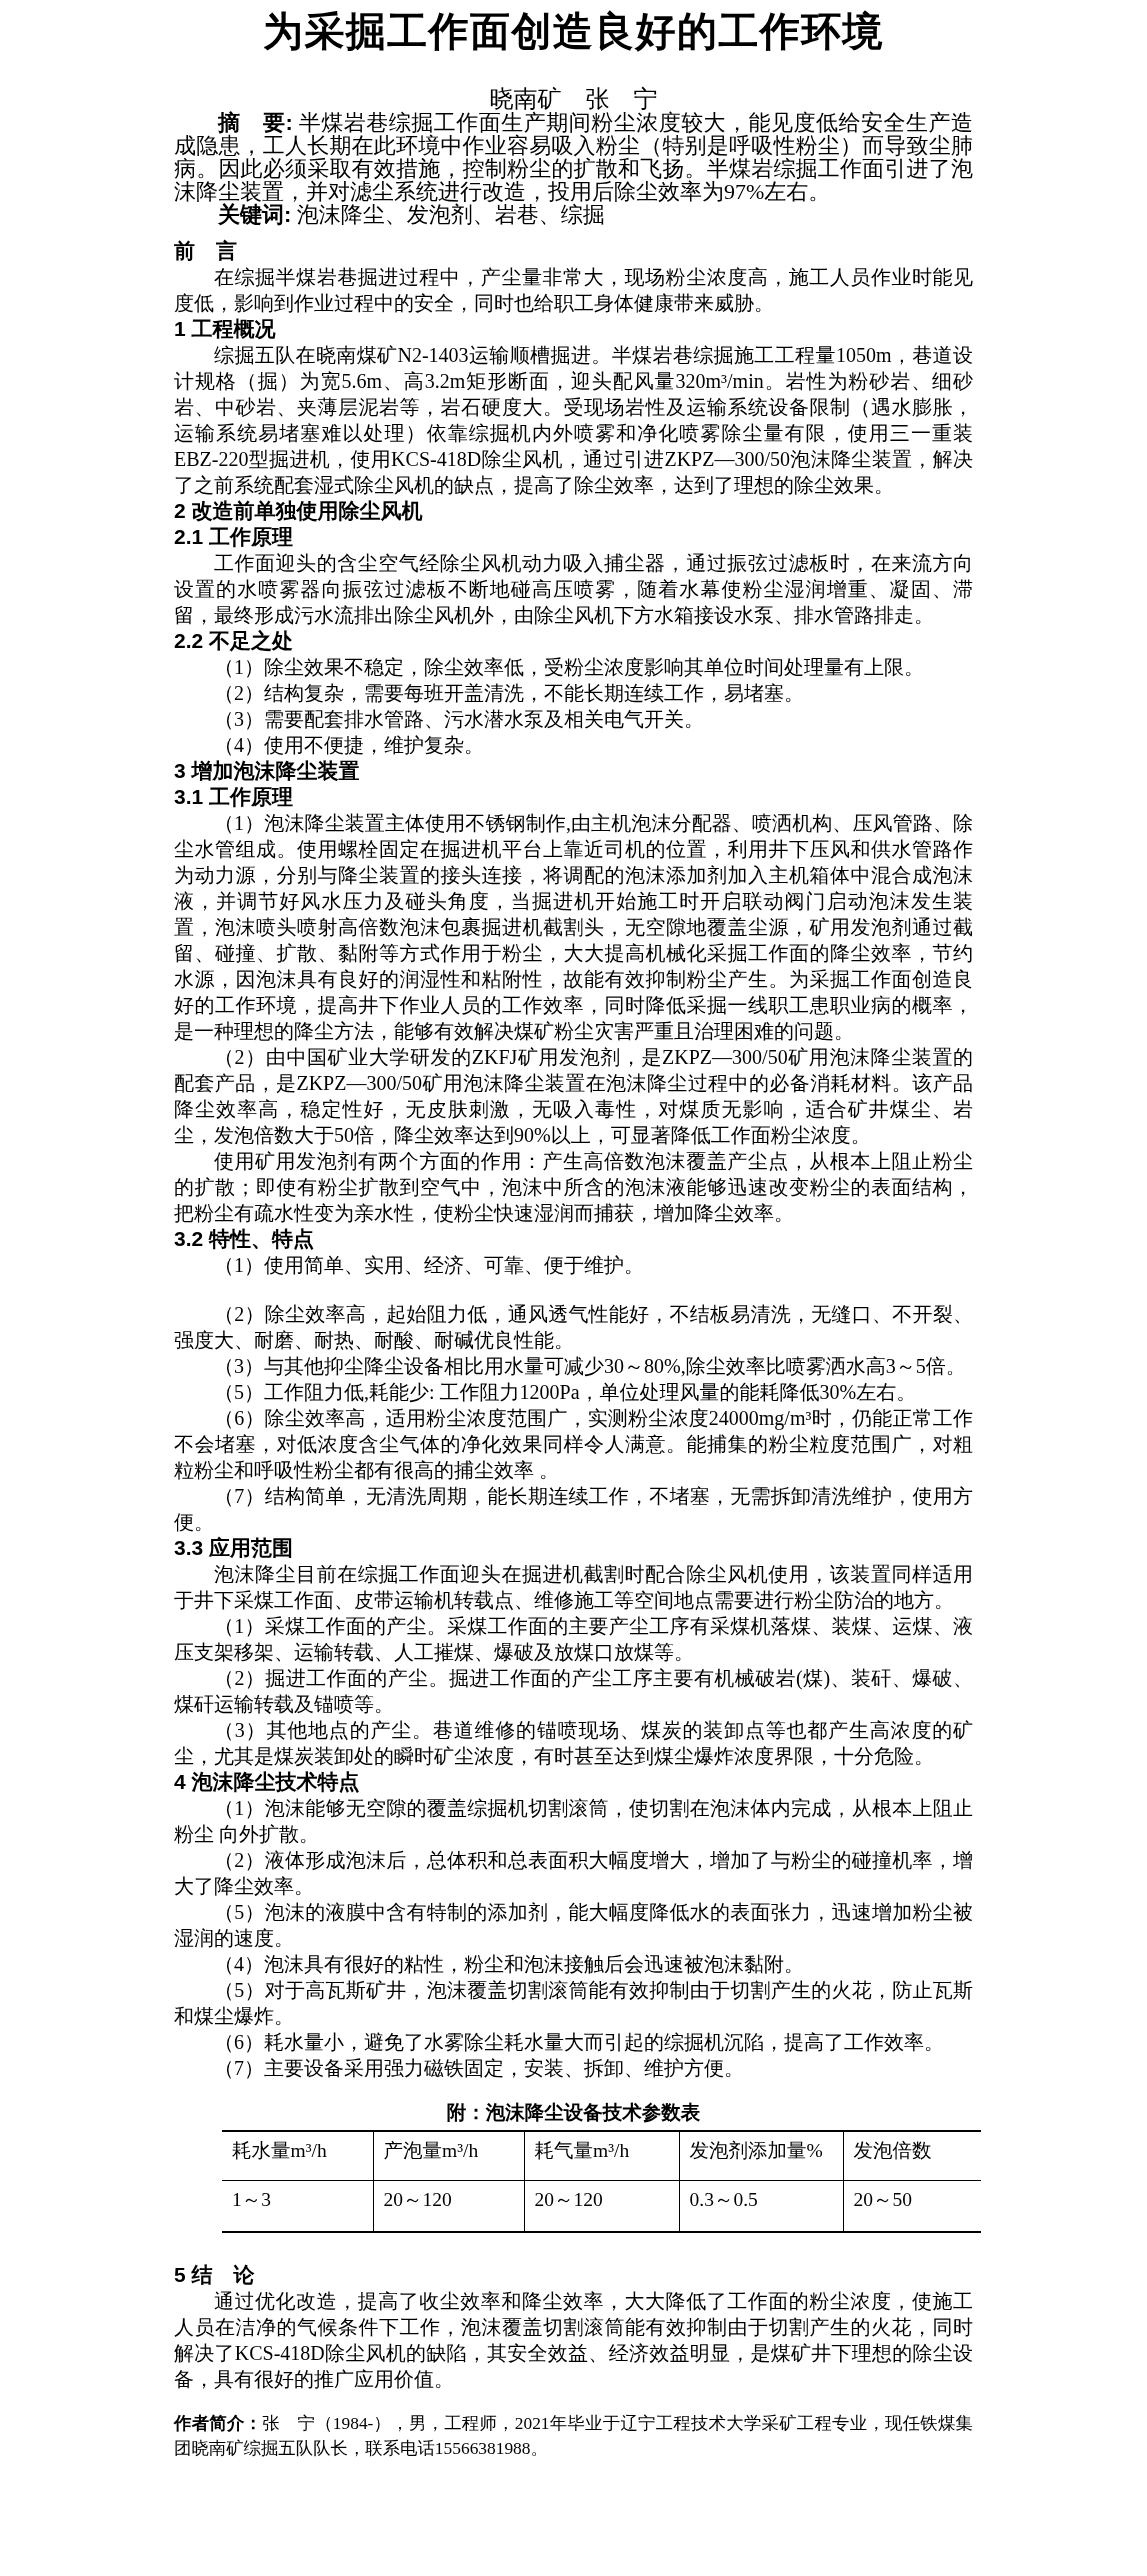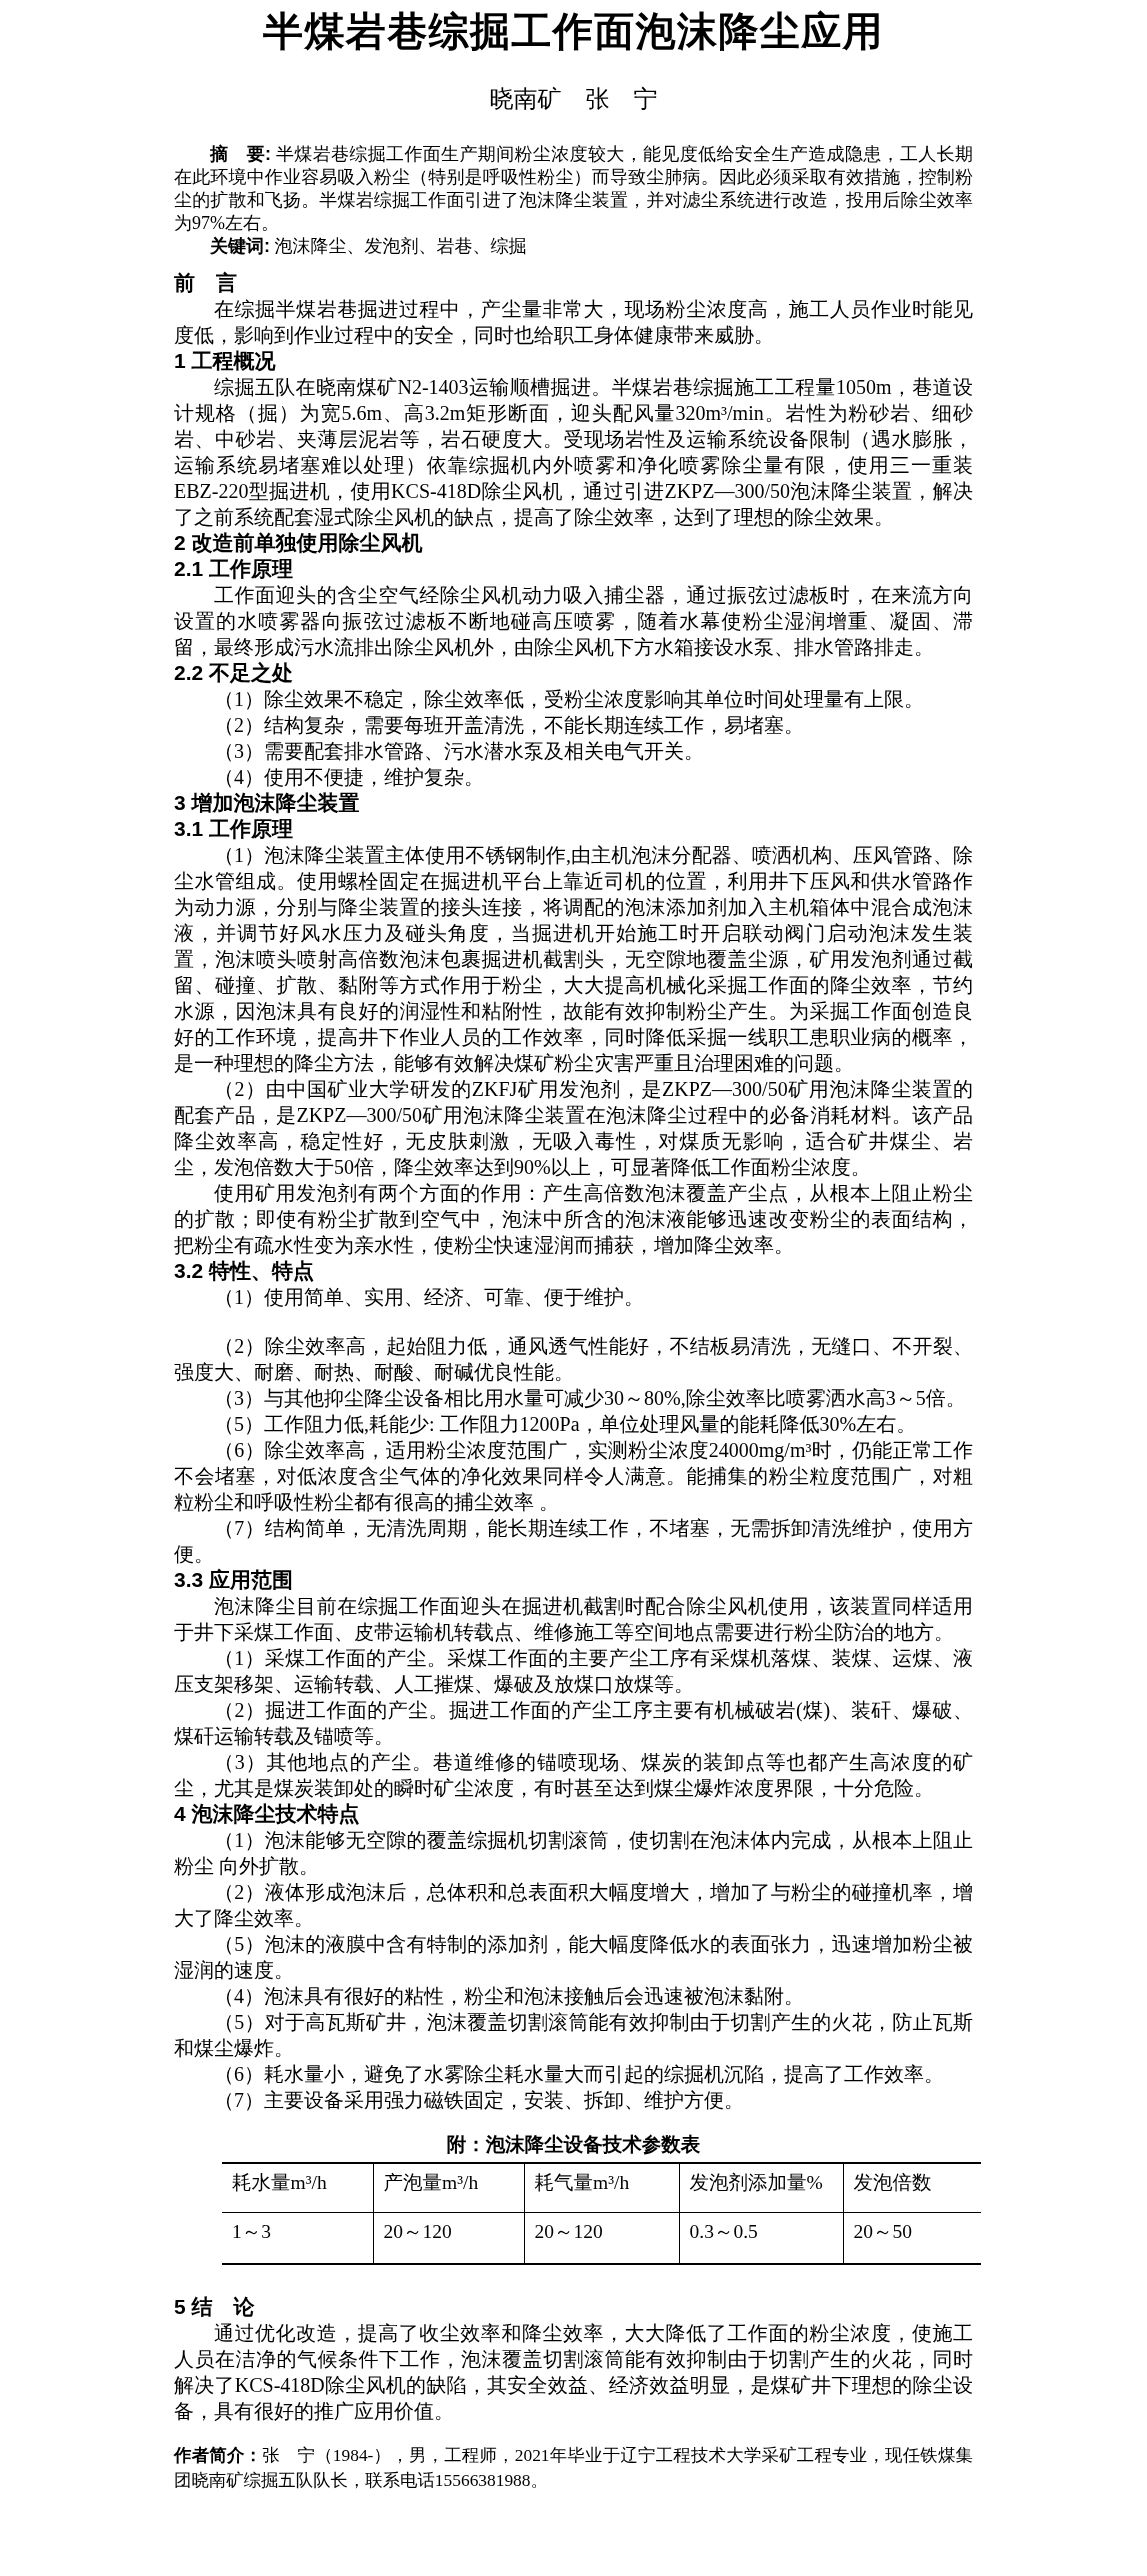--- a/index.html
+++ b/index.html
@@ -26,22 +26,21 @@
     margin: 0;
     letter-spacing: 1.4px;
   }
   .author {
     margin-top: 32px;
     font-size: 24px;
     line-height: 24.6px;
     text-align: center;
   }
   .abstract-block {
-    margin-top: 32px;
-    font-size: 18px;
+    font-size: 22px;
     line-height: 23px;
     text-align: justify;
   }
   .abstract-block p { margin: 0; text-indent: 2em; }
   .bold-label {
     font-weight: bold;
     font-family: "Liberation Sans", "DejaVu Sans", sans-serif;
   }
   .doc-body {
     margin-top: 11.6px;
@@ -92,21 +91,21 @@
     margin-top: 19px;
     font-size: 17.4px;
     line-height: 24.6px;
     text-align: justify;
   }
 </style>
 </head>
 <body>
 
 <div class="page">
-  <h1 class="title">半煤岩巷综掘工作面泡沫降尘应用</h1>
+  <h1 class="title">为采掘工作面创造良好的工作环境</h1>
   <div class="author">晓南矿　张　宁</div>
 
   <div class="abstract-block">
     <p><span class="bold-label">摘　要:</span> <span>半煤岩巷综掘工作面生产期间粉尘浓度较大，能见度低给安全生产造成隐患，工人长期在此环境中作业容易吸入粉尘（特别是呼吸性粉尘）而导致尘肺病。因此必须采取有效措施，控制粉尘的扩散和飞扬。半煤岩综掘工作面引进了泡沫降尘装置，并对滤尘系统进行改造，投用后除尘效率为97%左右。</span></p>
     <p><span class="bold-label">关键词:</span> <span>泡沫降尘、发泡剂、岩巷、综掘</span></p>
   </div>
 
   <div class="doc-body">
     <div id="blocks-before">
         <div class="h1">前　言</div>

